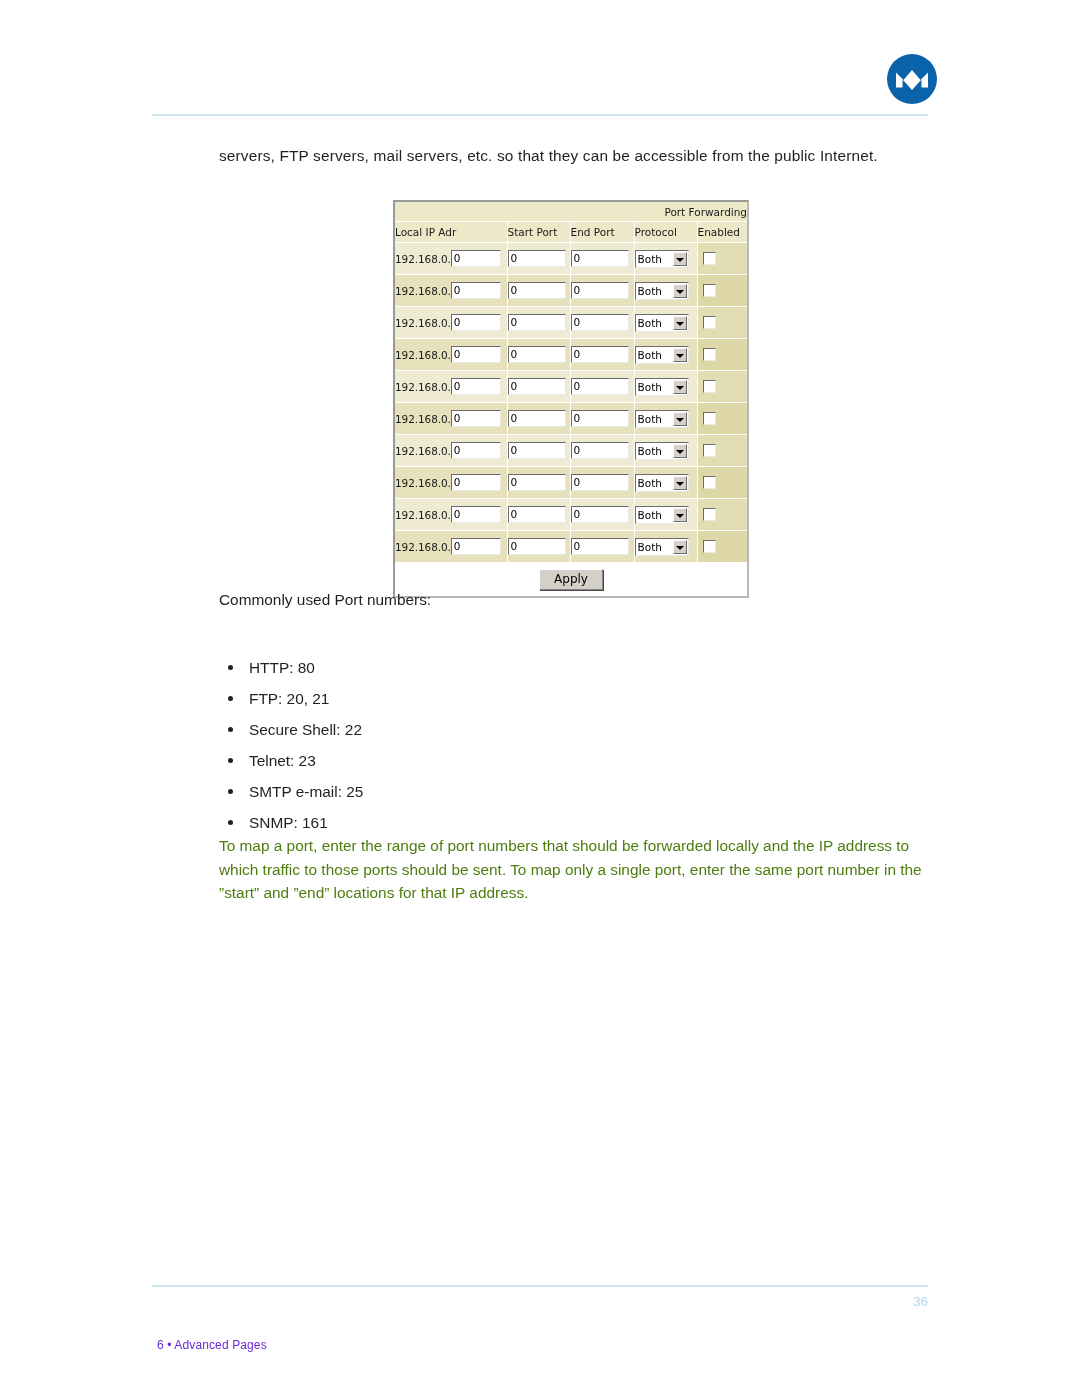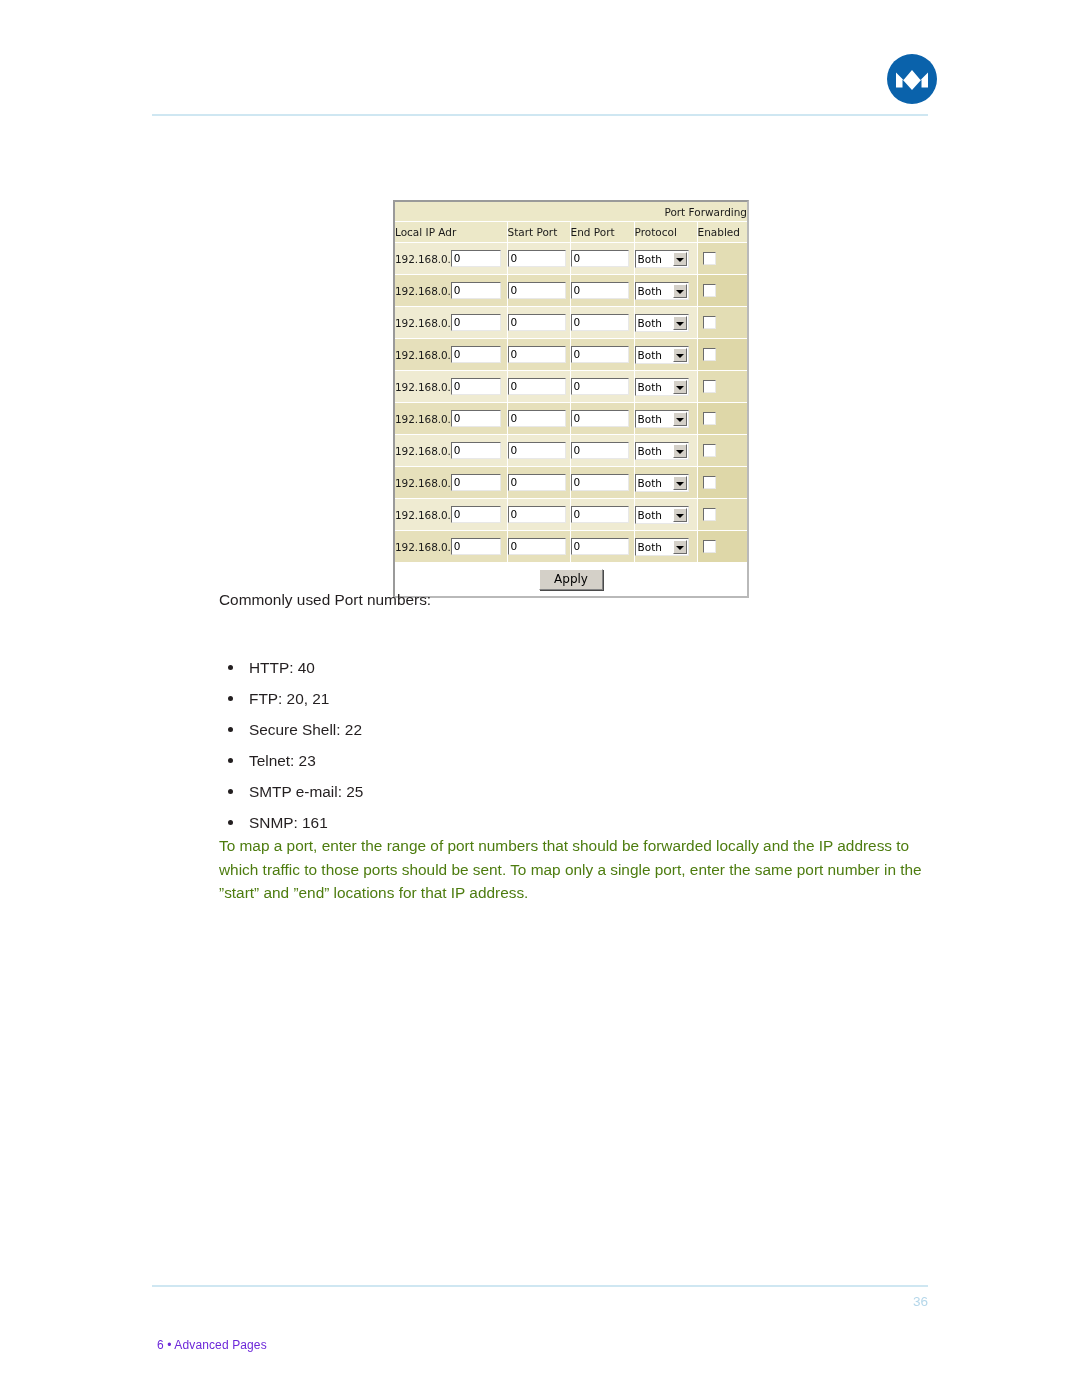--- a/index.html
+++ b/index.html
@@ -318,20 +318,23 @@
   <div class="header">
     <div class="logo">
       <svg width="50" height="50" viewBox="0 0 50 50" aria-hidden="true">
         <circle cx="25" cy="25" r="25" fill="#0a62ab"></circle>
         <path d="M9 33.5 L9 18.5 L16.5 26 L25 16 L33.5 26 L41 18.5 L41 33.5 L34.5 33.5 L34.5 25.5 L25 36 L15.5 25.5 L15.5 33.5 Z" fill="#ffffff"></path>
       </svg>
     </div>
     <div class="header-rule"></div>
   </div>
 
+  <div class="content">
+    <p class="body-text">servers, FTP servers, mail servers, etc. so that they can be accessible from the public Internet.</p>
+  </div>
 
   <div class="widget-wrap">
     <div class="widget">
       <table class="pf">
         <colgroup>
           <col style="width:112px">
           <col style="width:63px">
           <col style="width:64px">
           <col style="width:63px">
           <col style="width:50px">
@@ -431,21 +434,21 @@
           </td>
         </tr>
       </tbody>
         </table>
     </div>
   </div>
 
   <div class="list-intro">Commonly used Port numbers:</div>
 
   <ul class="ports" id="ports-list">
-      <li><span class="bullet"></span><span>HTTP: 40</span></li>
+      <li><span class="bullet"></span><span>HTTP: 80</span></li>
       <li><span class="bullet"></span><span>FTP: 20, 21</span></li>
       <li><span class="bullet"></span><span>Secure Shell: 22</span></li>
       <li><span class="bullet"></span><span>Telnet: 23</span></li>
       <li><span class="bullet"></span><span>SMTP e-mail: 25</span></li>
       <li><span class="bullet"></span><span>SNMP: 161</span></li>
     </ul>
 
   <div class="para-map">To map a port, enter the range of port numbers that should be forwarded locally and the IP address to which traffic to those ports should be sent. To map only a single port, enter the same port number in the ”start” and ”end” locations for that IP address.</div>
 
   <div class="footer-rule"></div>

